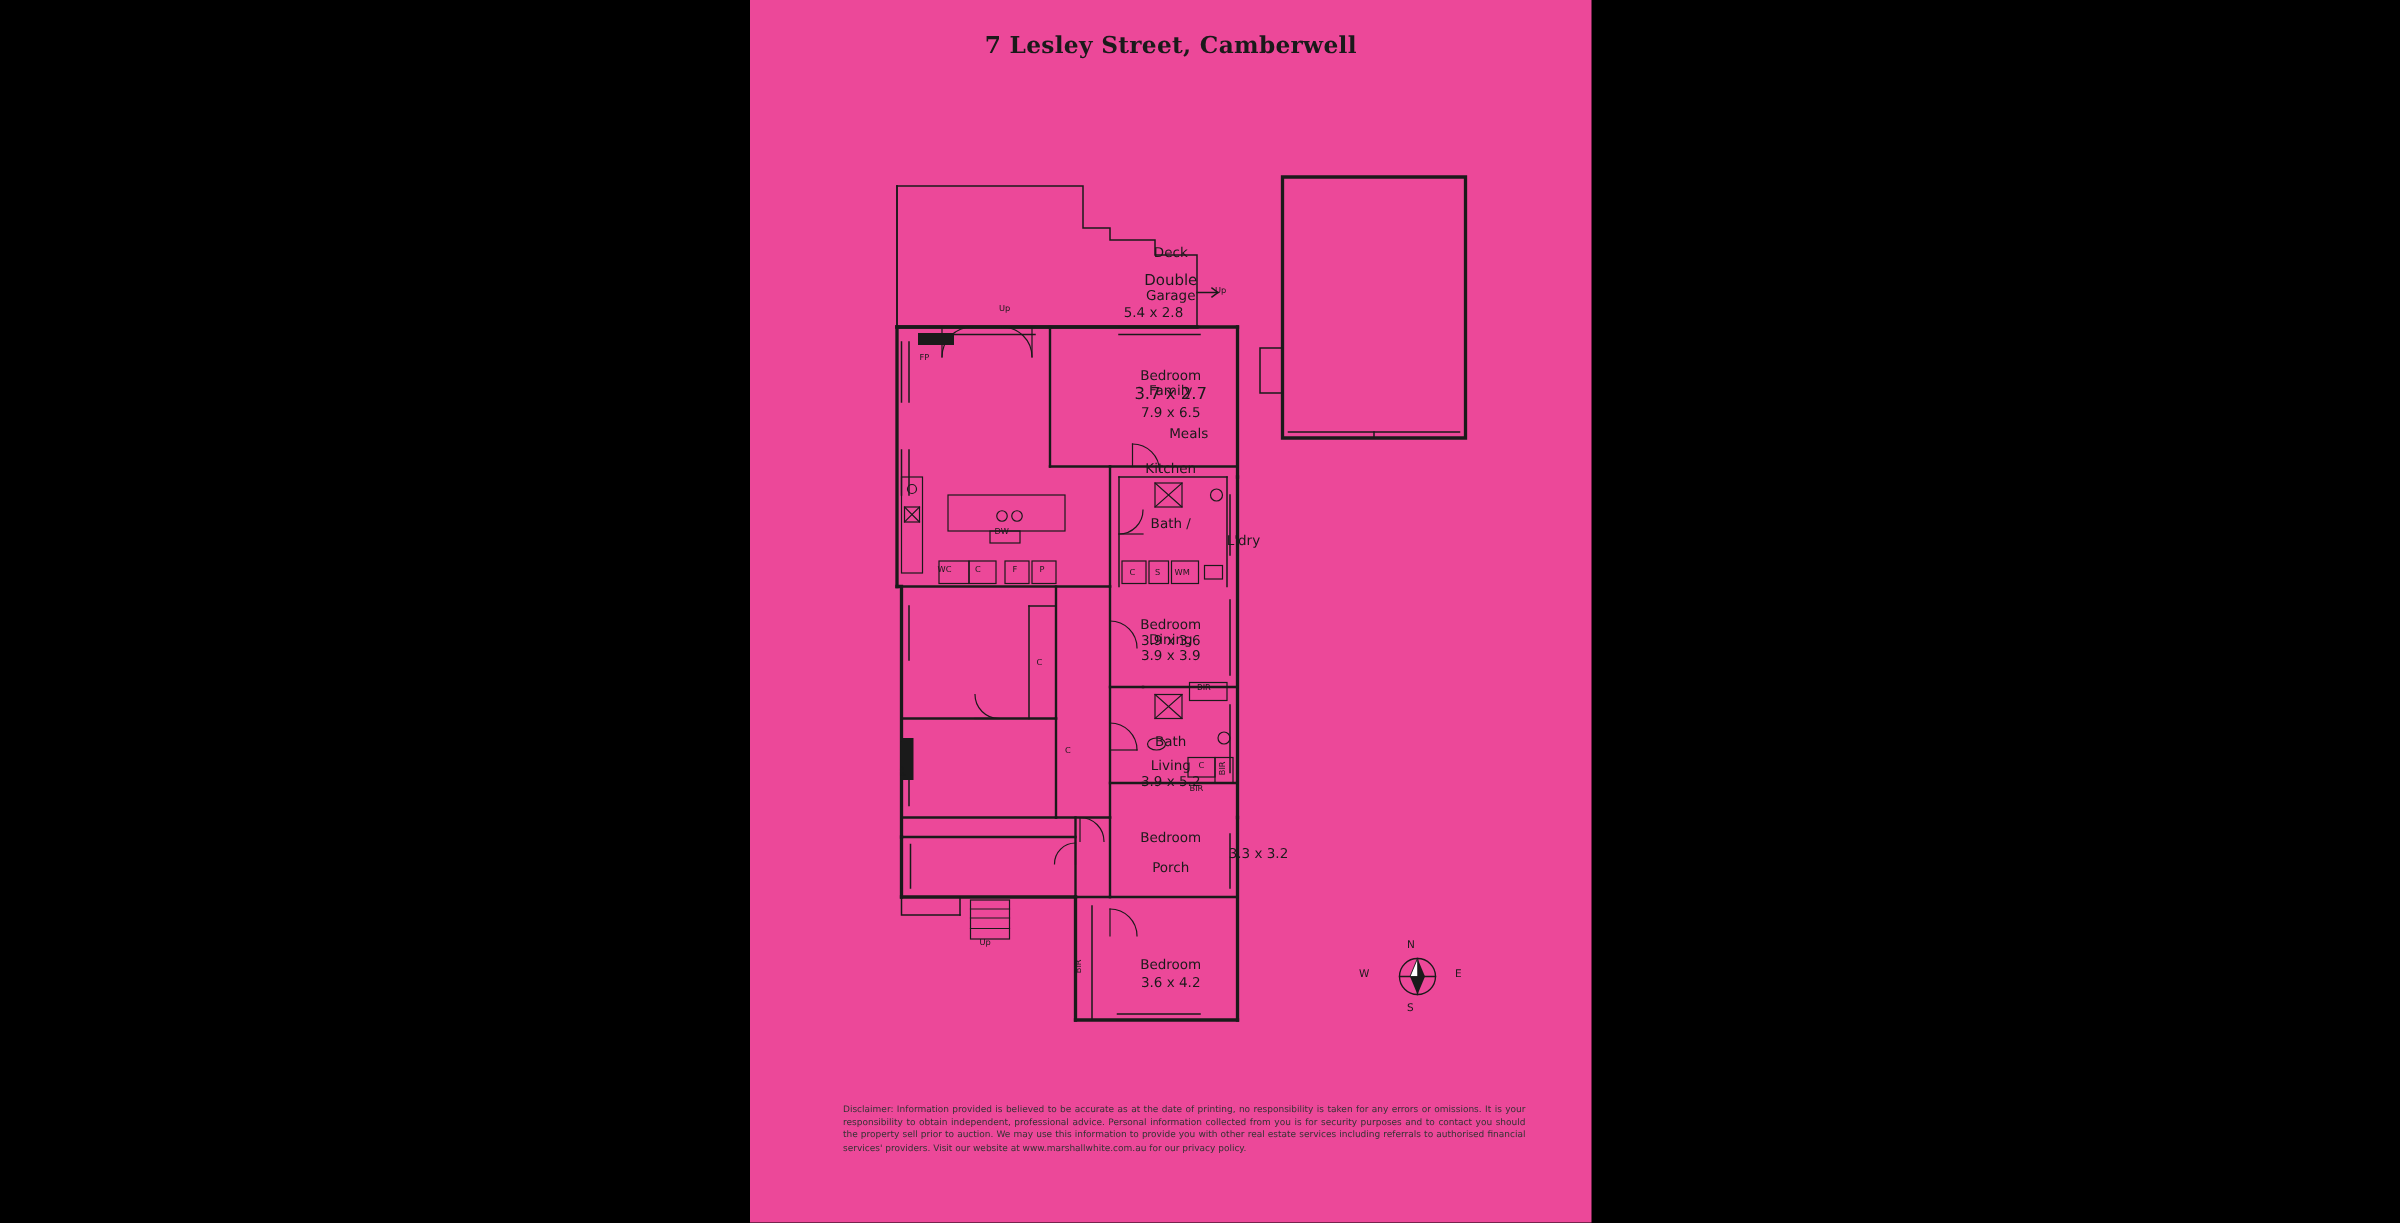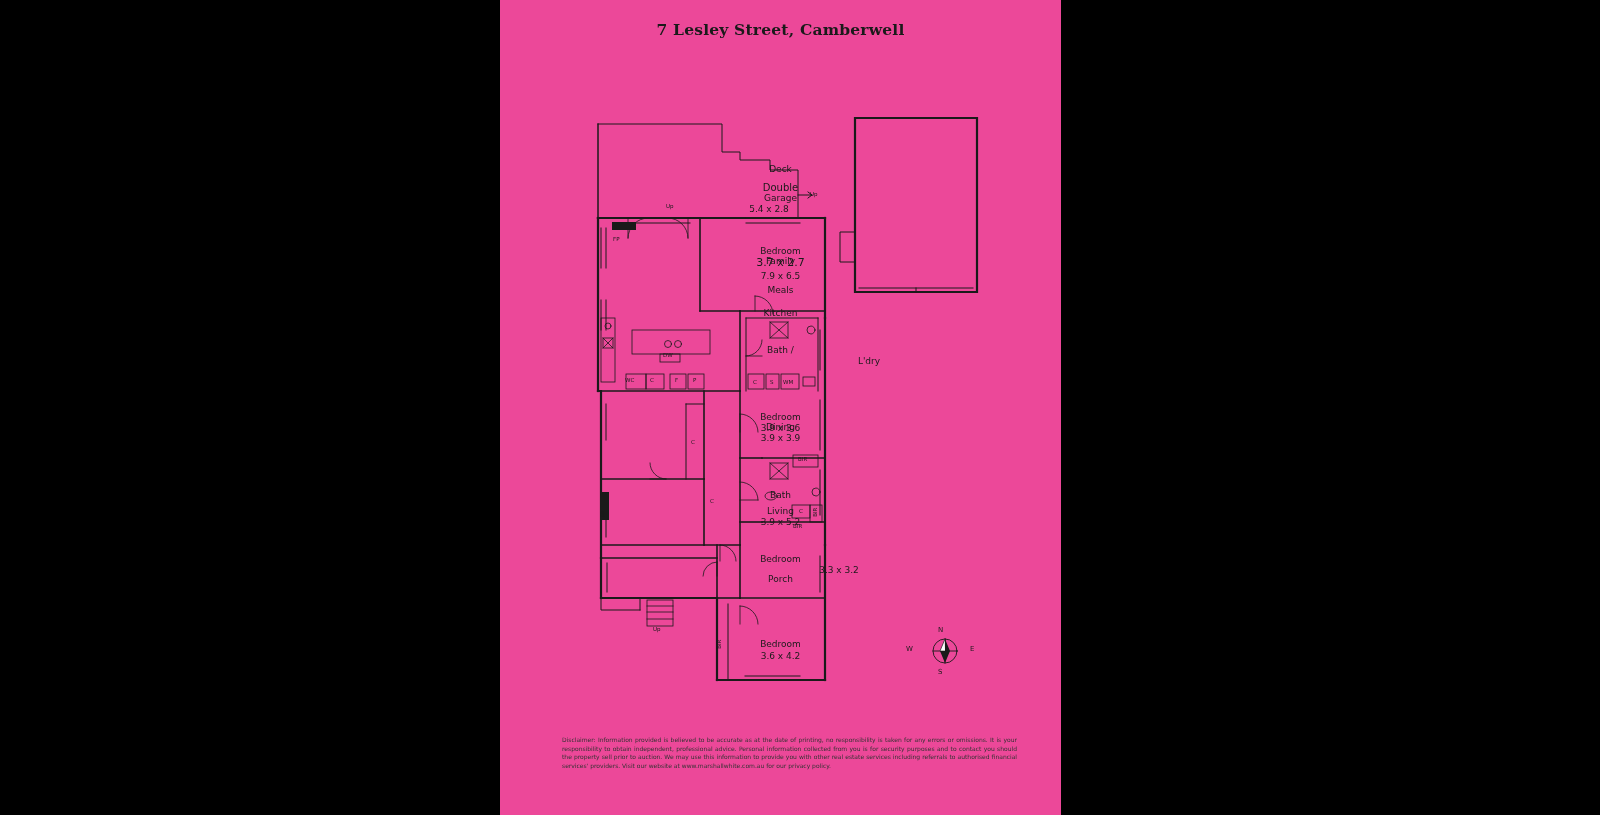--- a/index.html
+++ b/index.html
@@ -252,26 +252,26 @@
         <path d="M945,639 L945,663 M933,651 L957,651"></path>
         <path d="M945,639 L940,651 L945,663 L950,651 Z" fill="#1a1a1a" stroke="none"></path>
         <path d="M945,639 L940,651 L945,651 Z" fill="#ffffff" stroke="#1a1a1a" stroke-width="0.6"></path>
       </g>
     </g>
   </svg>
 
   <div class="lbl" style="left:0;top:164px;width:561px;font-size:9px;"><span>Deck</span></div>
   <div class="lbl" style="left:0;top:256px;width:561px;font-size:9px;"><span>Family</span></div>
   <div class="lbl" style="left:0;top:271px;width:561px;font-size:9px;"><span>7.9 x 6.5</span></div>
-  <div class="lbl" style="left:0;top:285px;width:561px;font-size:9px;"><span>Meals</span></div>
+  <div class="lbl" style="left:0;top:285px;width:561px;font-size:9px;padding-left:12px;"><span>Meals</span></div>
   <div class="lbl" style="left:0;top:308px;width:561px;font-size:9px;"><span>Kitchen</span></div>
   <div class="lbl" style="left:0;top:246px;width:561px;font-size:9px;"><span>Bedroom</span></div>
   <div class="lbl" style="left:0;top:257px;width:561px;font-size:11px;"><span>3.7 x 2.7</span></div>
   <div class="lbl" style="left:0;top:345px;width:561px;font-size:9px;"><span>Bath /</span></div>
-  <div class="lbl" style="left:0;top:356px;width:658px;font-size:9px;margin-left:40px;"><span>L'dry</span></div>
+  <div class="lbl" style="left:0;top:356px;width:658px;font-size:9px;"><span>L'dry</span></div>
   <div class="lbl" style="left:0;top:422px;width:561px;font-size:9px;"><span>Dining</span></div>
   <div class="lbl" style="left:0;top:433px;width:561px;font-size:9px;"><span>3.9 x 3.9</span></div>
   <div class="lbl" style="left:0;top:412px;width:561px;font-size:9px;"><span>Bedroom</span></div>
   <div class="lbl" style="left:0;top:423px;width:561px;font-size:9px;"><span>3.9 x 3.6</span></div>
   <div class="lbl" style="left:0;top:506px;width:561px;font-size:9px;"><span>Living</span></div>
   <div class="lbl" style="left:0;top:517px;width:561px;font-size:9px;"><span>3.9 x 5.2</span></div>
   <div class="lbl" style="left:0;top:490px;width:561px;font-size:9px;"><span>Bath</span></div>
   <div class="lbl" style="left:0;top:574px;width:561px;font-size:9px;"><span>Porch</span></div>
   <div class="lbl" style="left:0;top:554px;width:561px;font-size:9px;"><span>Bedroom</span></div>
   <div class="lbl" style="left:0;top:565px;width:678px;font-size:9px;"><span>3.3 x 3.2</span></div>

